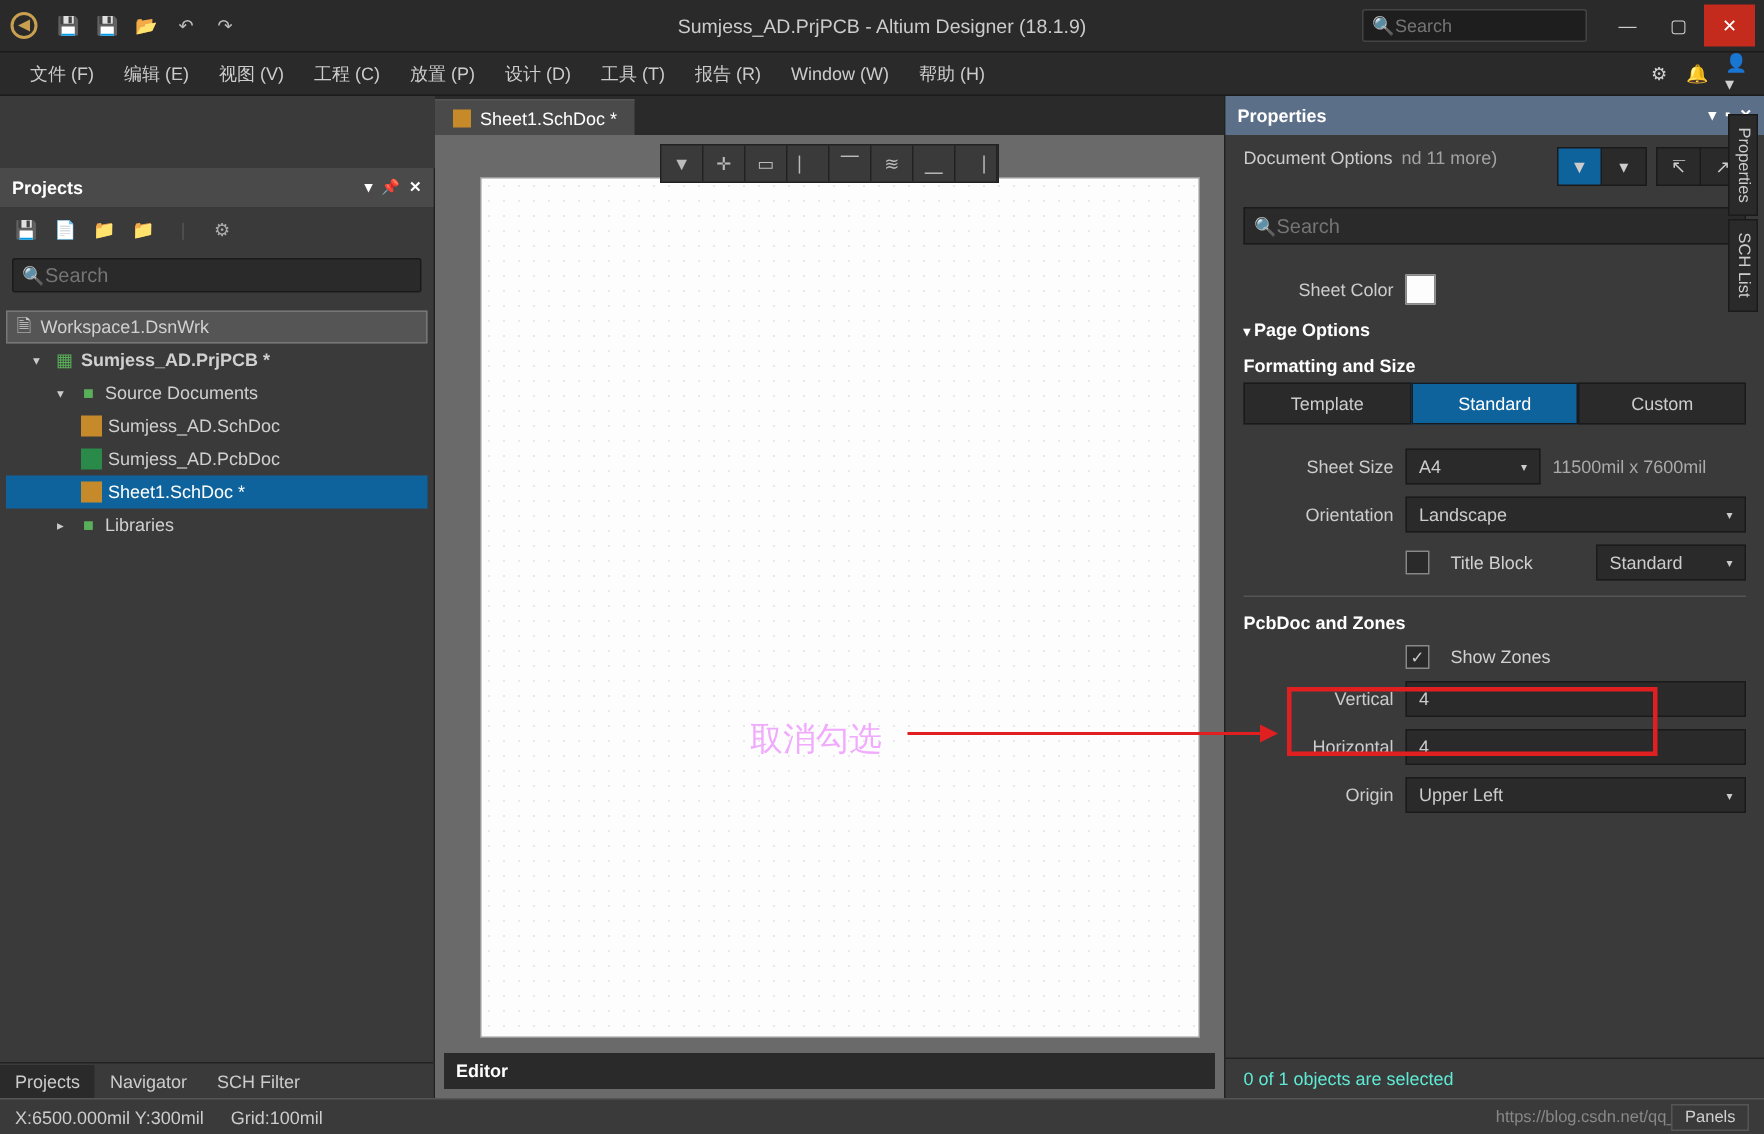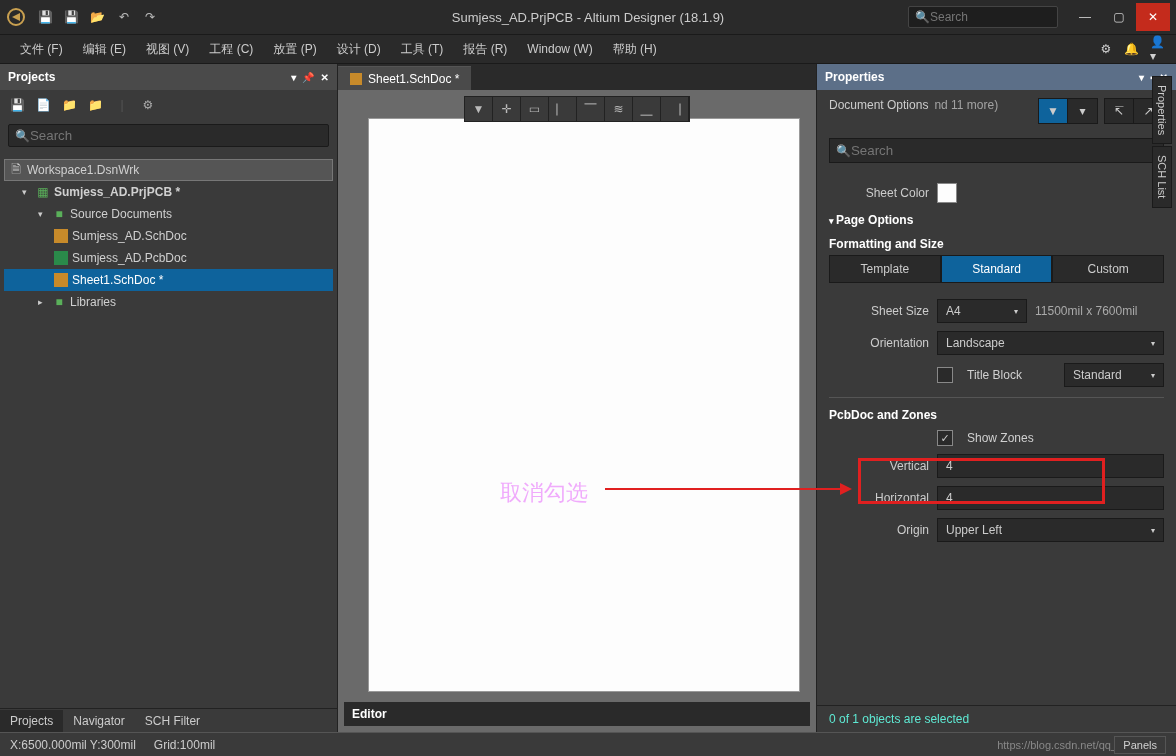--- a/index.html
+++ b/index.html
@@ -23,21 +23,21 @@
 .menubar .right-tools { margin-left: auto; display: flex; gap: 10px; align-items:center;}
 .menubar .right-tools span { width:16px; height:16px; display:inline-flex; align-items:center; justify-content:center;}
 
 
 .main { display: flex; height: 668px; }
 
 
 .panel { background: #3a3a3a; display: flex; flex-direction: column; }
 .panel-hdr { background: #4a4a4a; height: 26px; display: flex; align-items: center; padding: 0 8px; color:#fff; font-weight:bold;}
 .panel-hdr .phdr-ctrls { margin-left: auto; display: flex; gap: 6px; font-size:10px;}
-.projects { width: 338px; border-right:1px solid #222;}
+.projects { width: 290px; border-right:1px solid #222;margin-top:48px;}
 .proj-toolbar { height: 30px; display: flex; align-items: center; gap: 10px; padding: 0 10px; }
 .proj-toolbar span { width:16px; height:16px; display:inline-flex; align-items:center; justify-content:center; color:#aaa;}
 .proj-search { margin: 4px 8px; display: flex; align-items: center; background: #2a2a2a; border:1px solid #1a1a1a; border-radius:2px; padding: 3px 6px;}
 .proj-search input { background: transparent; border: none; color: #aaa; width: 100%; outline:none;}
 .tree { padding: 8px 4px; overflow:auto; flex:1;}
 .tree-row { display:flex; align-items:center; height:22px; padding-left:4px; gap:4px; cursor:pointer;}
 .tree-row.sel { background:#0e639c; color:#fff;}
 .tree-row.ws { background:#555; border:1px solid #777;}
 .tree-row .arrow { width:10px; font-size:9px; color:#ccc;}
 .tree-row .ticon { width:14px; height:14px; display:inline-flex; align-items:center; justify-content:center;}

